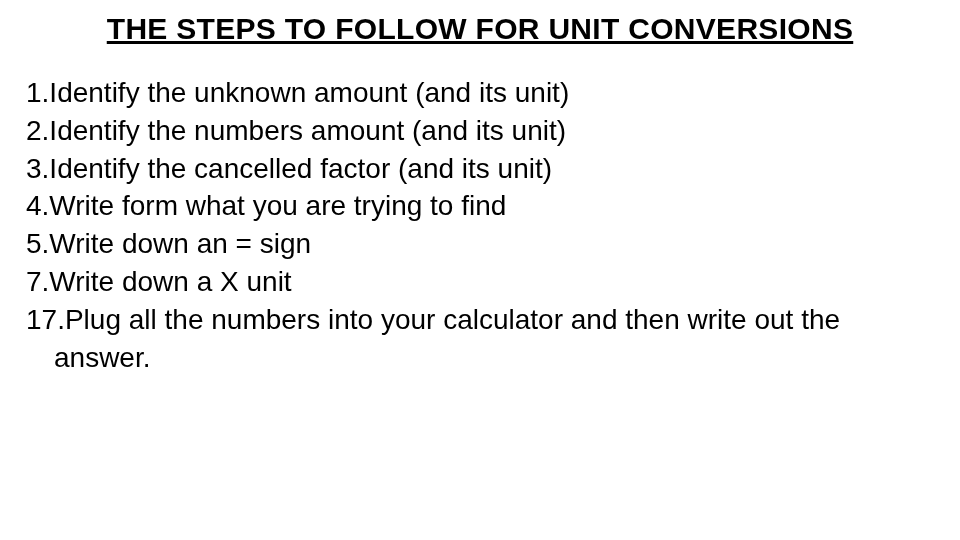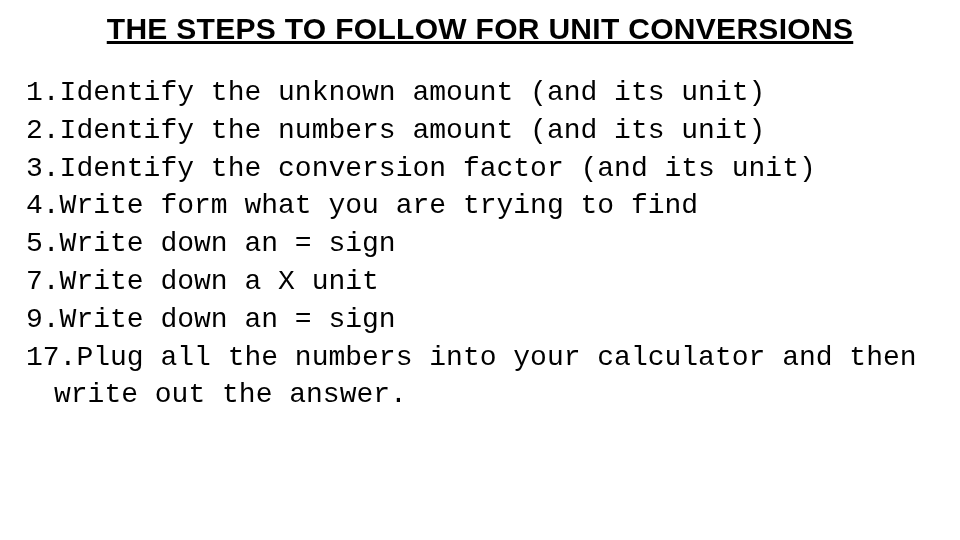--- a/index.html
+++ b/index.html
@@ -20,38 +20,36 @@
       font-weight: bold;
       text-decoration: underline;
       font-size: 30px;
       margin-bottom: 28px;
       letter-spacing: 0.3px;
     }
     .steps {
       font-size: 28px;
       line-height: 1.35;
       padding-left: 6px;
-      font-family: Liberation Mono, monospace;
     }
     .step-row {
       display: block;
       text-indent: -28px;
       margin-left: 28px;
     }
     .step-num {
       white-space: nowrap;
     }
   </style>
 </head>
 <body>
 
 <div class="title">THE STEPS TO FOLLOW FOR UNIT CONVERSIONS</div>
 
 <div class="steps">
   <div class="step-row"><span class="step-num">1.</span><span>Identify the unknown amount (and its unit)</span></div>
   <div class="step-row"><span class="step-num">2.</span><span>Identify the numbers amount (and its unit)</span></div>
-  <div class="step-row"><span class="step-num">3.</span><span>Identify the conversion factor (and its unit)</span></div>
+  <div class="step-row"><span class="step-num">3.</span><span>Identify the cancelled factor (and its unit)</span></div>
   <div class="step-row"><span class="step-num">4.</span><span>Write form what you are trying to find</span></div>
   <div class="step-row"><span class="step-num">5.</span><span>Write down an = sign</span></div>
   <div class="step-row"><span class="step-num">7.</span><span>Write down a X unit</span></div>
-  <div class="step-row"><span class="step-num">9.</span><span>Write down an = sign</span></div>
   <div class="step-row"><span class="step-num">17.</span><span>Plug all the numbers into your calculator and then write out the answer.</span></div>
 </div>
 
 </body></html>

